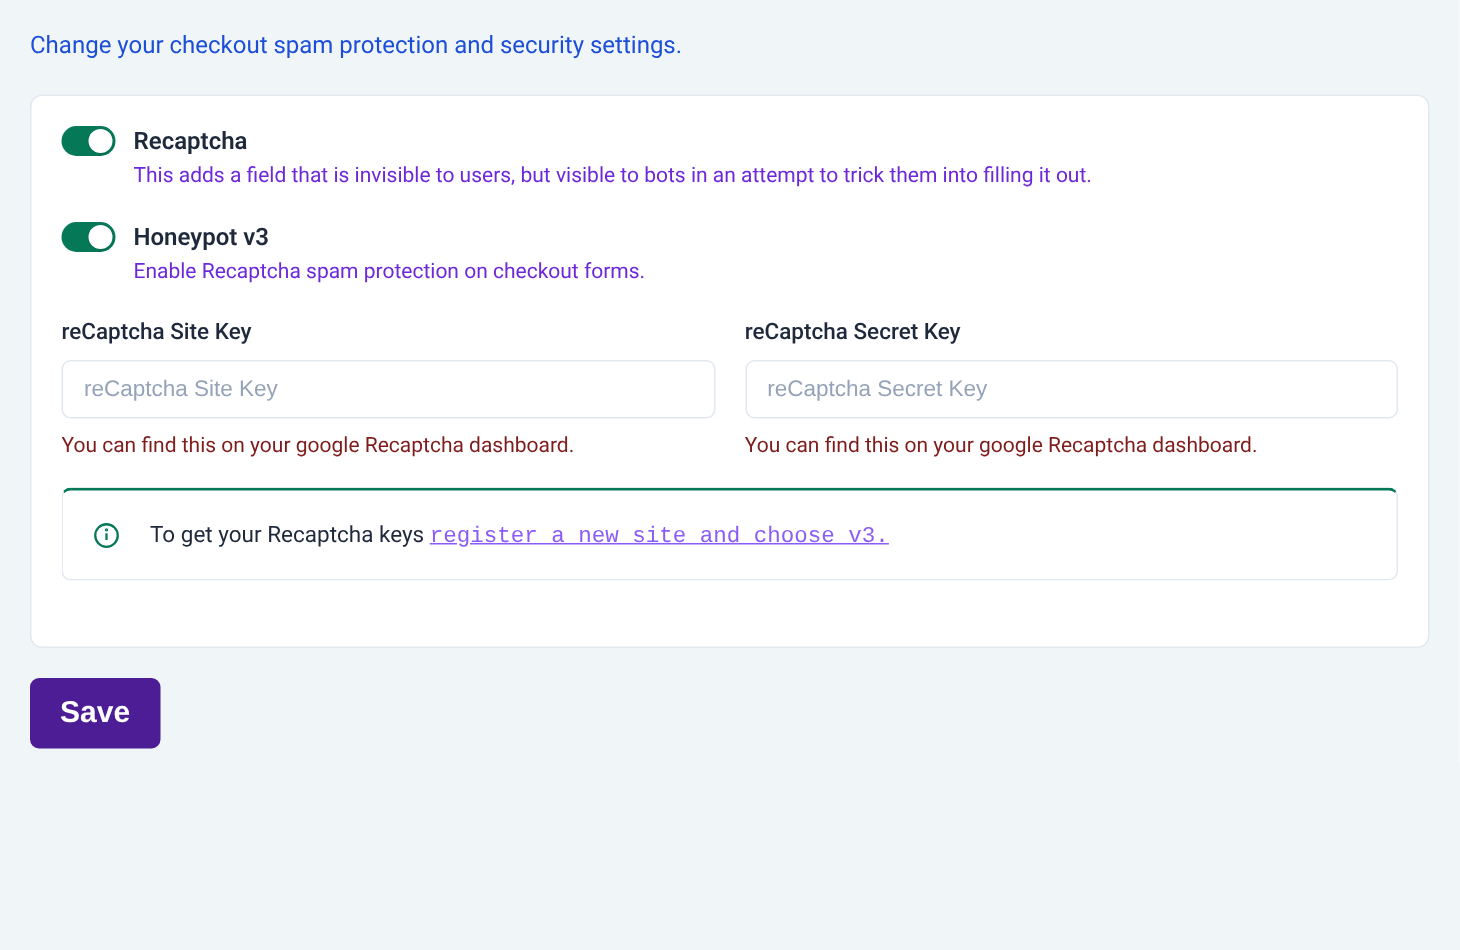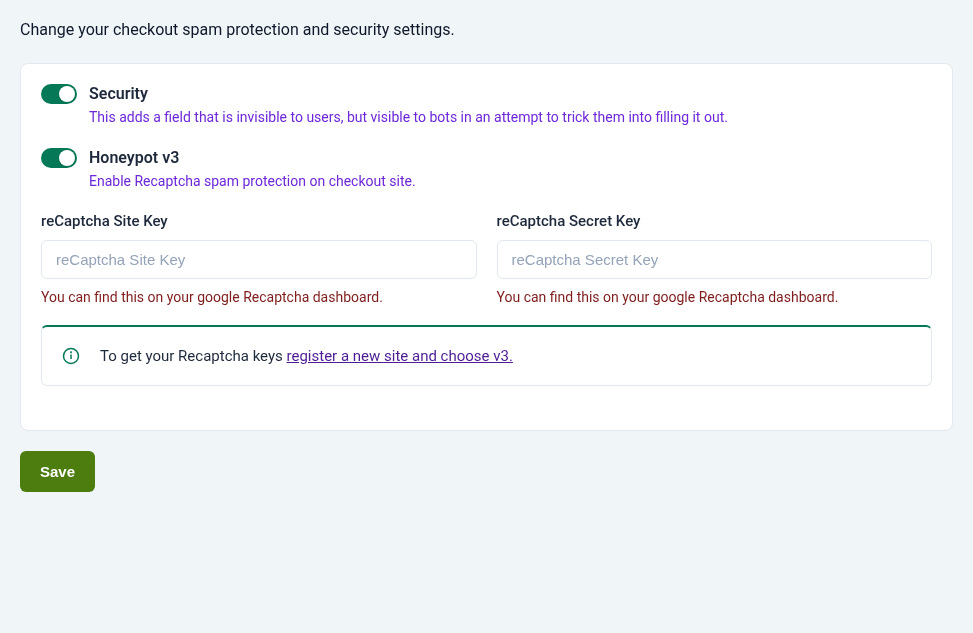--- a/index.html
+++ b/index.html
@@ -14,21 +14,21 @@
       color: #1e293b;
     }
     .section-title {
       font-size: 18px;
       font-weight: 700;
       color: #1e293b;
       margin-bottom: 8px;
     }
     .section-subtitle {
       font-size: 16px;
-      color: #0f172a;
+      color: #1d4ed8;
       margin-bottom: 24px;
     }
     .card {
       background: #ffffff;
       border: 1px solid #e2e8f0;
       border-radius: 8px;
       padding: 20px;
     }
     .toggle-row {
       display: flex;
@@ -125,61 +125,62 @@
       width: 18px;
       height: 18px;
       flex-shrink: 0;
       color: #047857;
     }
     .alert-text {
       font-size: 15px;
       color: #1e293b;
     }
     .alert-link {
-      color: #4c1d95;
+      color: #8b5cf6;
       text-decoration: underline;
       cursor: pointer;
+      font-family: Liberation Mono, monospace;
     }
     .save-button {
-      background-color: #4d7c0f;
+      background-color: #4c1d95;
       color: #ffffff;
       border: none;
       padding: 12px 20px;
-      font-size: 15px;
+      font-size: 20px;
       font-weight: 600;
       border-radius: 6px;
       cursor: pointer;
       margin-top: 20px;
     }
   </style>
 </head>
 <body>
 
 <div>
   <p class="section-subtitle">Change your checkout spam protection and security settings.</p>
 
   <div class="card">
 
     <div class="toggle-row">
       <div class="toggle on">
         <div class="toggle-knob"></div>
       </div>
       <div class="toggle-content">
-        <div class="toggle-label">Security</div>
+        <div class="toggle-label">Recaptcha</div>
         <div class="toggle-description">This adds a field that is invisible to users, but visible to bots in an attempt to trick them into filling it out.</div>
       </div>
     </div>
 
     <div class="toggle-row">
       <div class="toggle on">
         <div class="toggle-knob"></div>
       </div>
       <div class="toggle-content">
         <div class="toggle-label">Honeypot v3</div>
-        <div class="toggle-description">Enable Recaptcha spam protection on checkout site.</div>
+        <div class="toggle-description">Enable Recaptcha spam protection on checkout forms.</div>
       </div>
     </div>
 
     <div class="form-row">
       <div class="form-group">
         <label class="form-label">reCaptcha Site Key</label>
         <input type="text" class="form-input" placeholder="reCaptcha Site Key" style="">
         <div class="form-hint">You can find this on your google Recaptcha dashboard.</div>
       </div>
       <div class="form-group">

